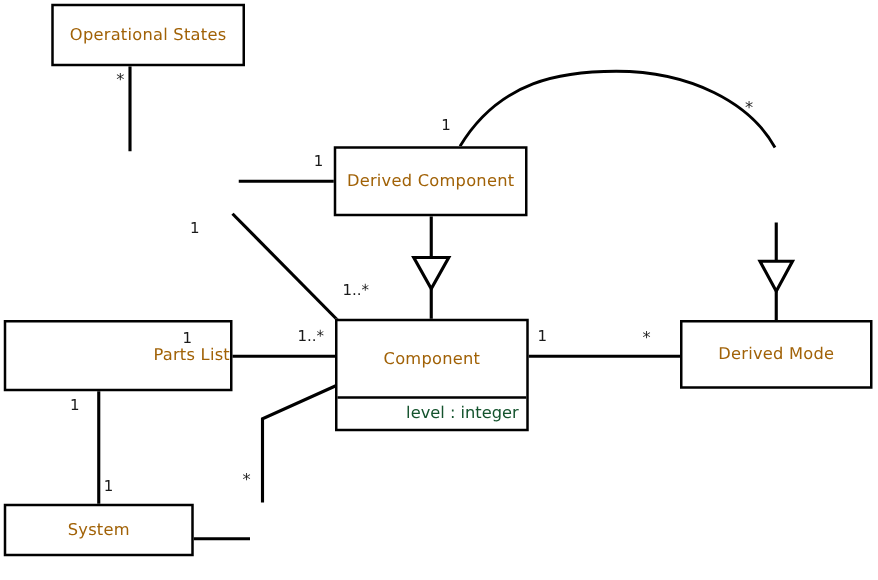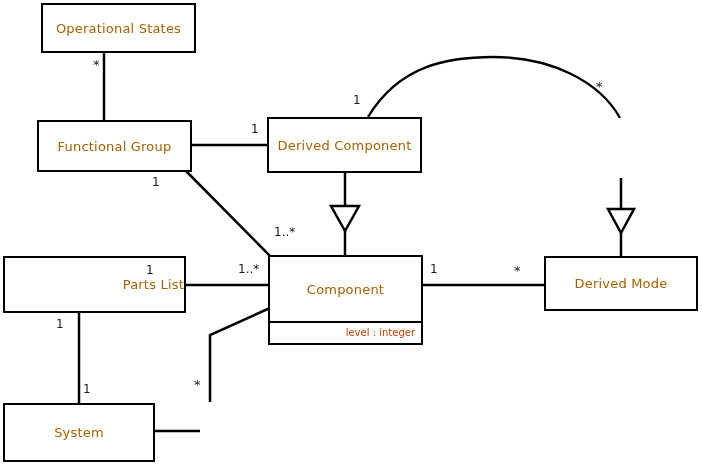--- a/index.html
+++ b/index.html
@@ -41,22 +41,22 @@
     align-items: center;
     justify-content: center;
     font-size: 13px;
     color: #a16207;
     letter-spacing: 0.2px;
     white-space: nowrap;
   }
   .uml-attrs {
     border-top: 2px solid #000000;
     padding: 4px 6px 5px 8px;
-    font-size: 10px;
-    color: #c2410c;
+    font-size: 13px;
+    color: #14532d;
     white-space: nowrap;
   }
   .mult {
     position: absolute;
     font-size: 12px;
     color: #1a1a1a;
     white-space: nowrap;
     z-index: 8;
     line-height: 1;
   }
@@ -95,43 +95,40 @@
 
     <line x1="154" y1="431" x2="200" y2="431" stroke="#000" stroke-width="2.5"></line>
 
     <polyline points="210,402 210,335 270,308" fill="none" stroke="#000" stroke-width="2.5" stroke-linejoin="miter"></polyline>
   </svg>
 
   <div class="uml-class" style="left:41px; top:3px; width:155px; height:50px;">
     <div class="uml-name">Operational States</div>
   </div>
 
-  <div class="uml-class" style="left:37px; top:120px; width:155px; height:52px;">
-    <div class="uml-name">Functional Group</div>
-  </div>
 
   <div class="uml-class" style="left:267px; top:117px; width:155px; height:56px;">
     <div class="uml-name">Derived Component</div>
   </div>
 
 
   <div class="uml-class" style="left:3px; top:256px; width:183px; height:57px;align-items:flex-end;">
     <div class="uml-name">Parts List</div>
   </div>
 
   <div class="uml-class" style="left:268px; top:255px; width:155px; height:90px;text-align:right;">
     <div class="uml-name">Component</div>
     <div class="uml-attrs">level : integer</div>
   </div>
 
   <div class="uml-class" style="left:544px; top:256px; width:154px; height:55px;">
     <div class="uml-name">Derived Mode</div>
   </div>
 
-  <div class="uml-class" style="left:3px; top:403px; width:152px; height:59px;">
+  <div class="uml-class" style="left:3px; top:403px; width:152px; height:42px;">
     <div class="uml-name">System</div>
   </div>
 
 
   <div class="mult star" style="left:93px; top:58px;">*</div>
 
   <div class="mult" style="left:353px; top:94px;">1</div>
 
   <div class="mult star" style="left:596px; top:80px;">*</div>
 

